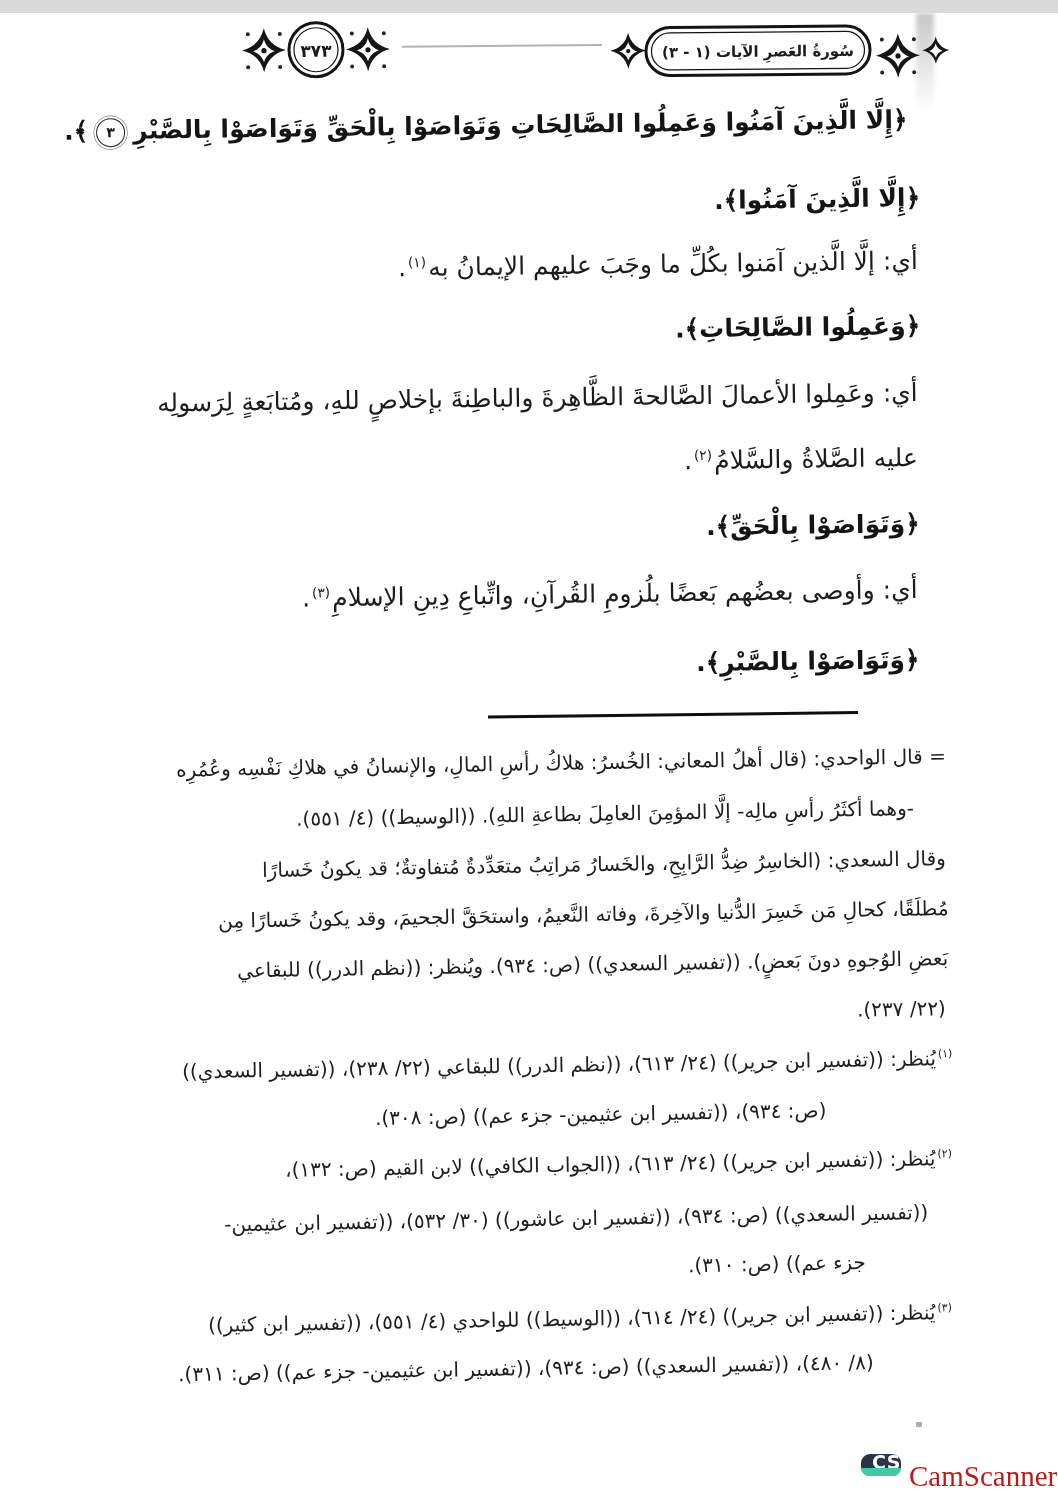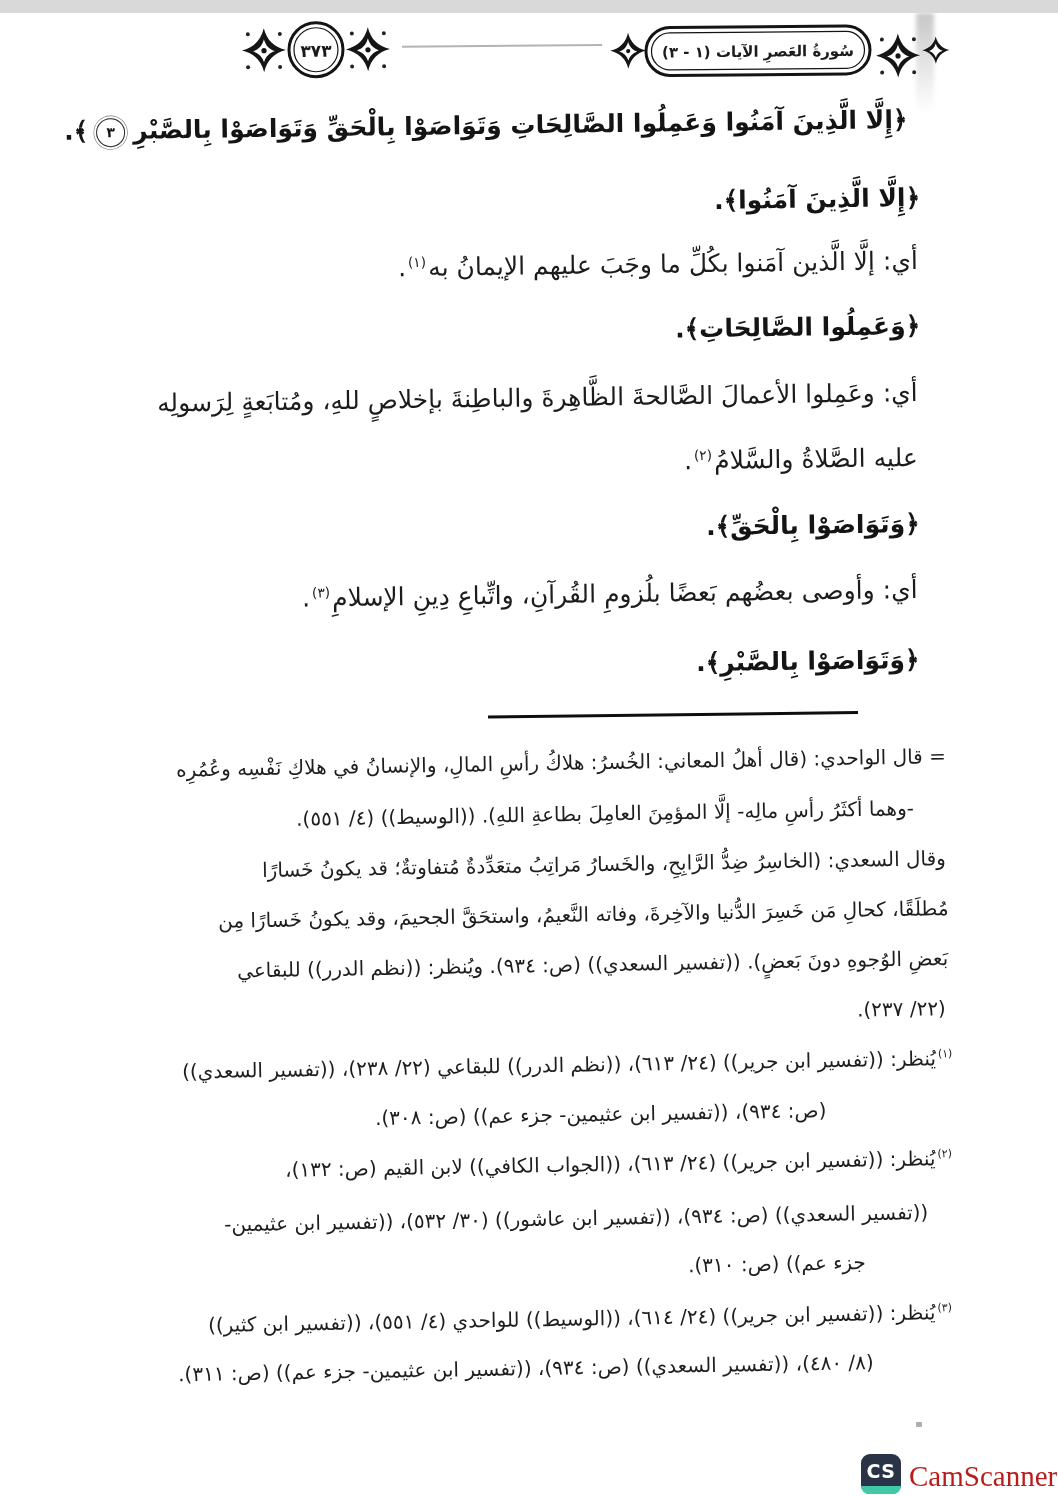--- a/index.html
+++ b/index.html
@@ -25,23 +25,23 @@
   }
   .separator{position:absolute;background:#0e0e0e;
              transform:rotate(-0.7deg);transform-origin:right center;}
   .thin-rule{position:absolute;background:#b3b3b3;
              transform:rotate(-0.5deg);transform-origin:right center;}
   .edge-smudge{position:absolute;left:916px;top:0;width:18px;height:100px;
     background:linear-gradient(180deg,#9a9a9a 0%,#c9c9c9 45%,rgba(255,255,255,0) 100%);
     opacity:.55;filter:blur(2px);}
   .speck{position:absolute;left:916px;top:1409px;width:6px;height:5px;
          background:#9a9a9a;border-radius:1px;opacity:.8;}
-  .cs-badge{position:absolute;left:861px;top:1441px;width:40px;height:40px;
+  .cs-badge{position:absolute;left:861px;top:1441px;width:40px;height:22px;
     border-radius:9px;background:var(--scanner-navy,#2b3346);
-    display:flex;align-items:center;justify-content:center;direction:ltr;}
+    display:flex;align-items:center;justify-content:flex-end;direction:ltr;}
   .cs-badge .cs-letters{color:#fff;font-weight:700;font-size:19px;
     letter-spacing:.5px;margin-bottom:7px;font-family:"DejaVu Sans",sans-serif;}
   .cs-badge .cs-strip{position:absolute;left:0;right:0;bottom:0;height:8px;
     background:var(--scanner-teal,#3fc9a7);border-radius:0 0 9px 9px;}
   .cs-text{position:absolute;left:909px;top:1447px;direction:ltr;
     font-family:"Liberation Serif","DejaVu Serif",serif;font-size:29px;color:#b91c1c;}
   svg text{font-family:"DejaVu Sans",sans-serif;}
   .hdr{position:absolute;transform:rotate(-0.5deg);transform-origin:right center;}
 </style>
 </head>

